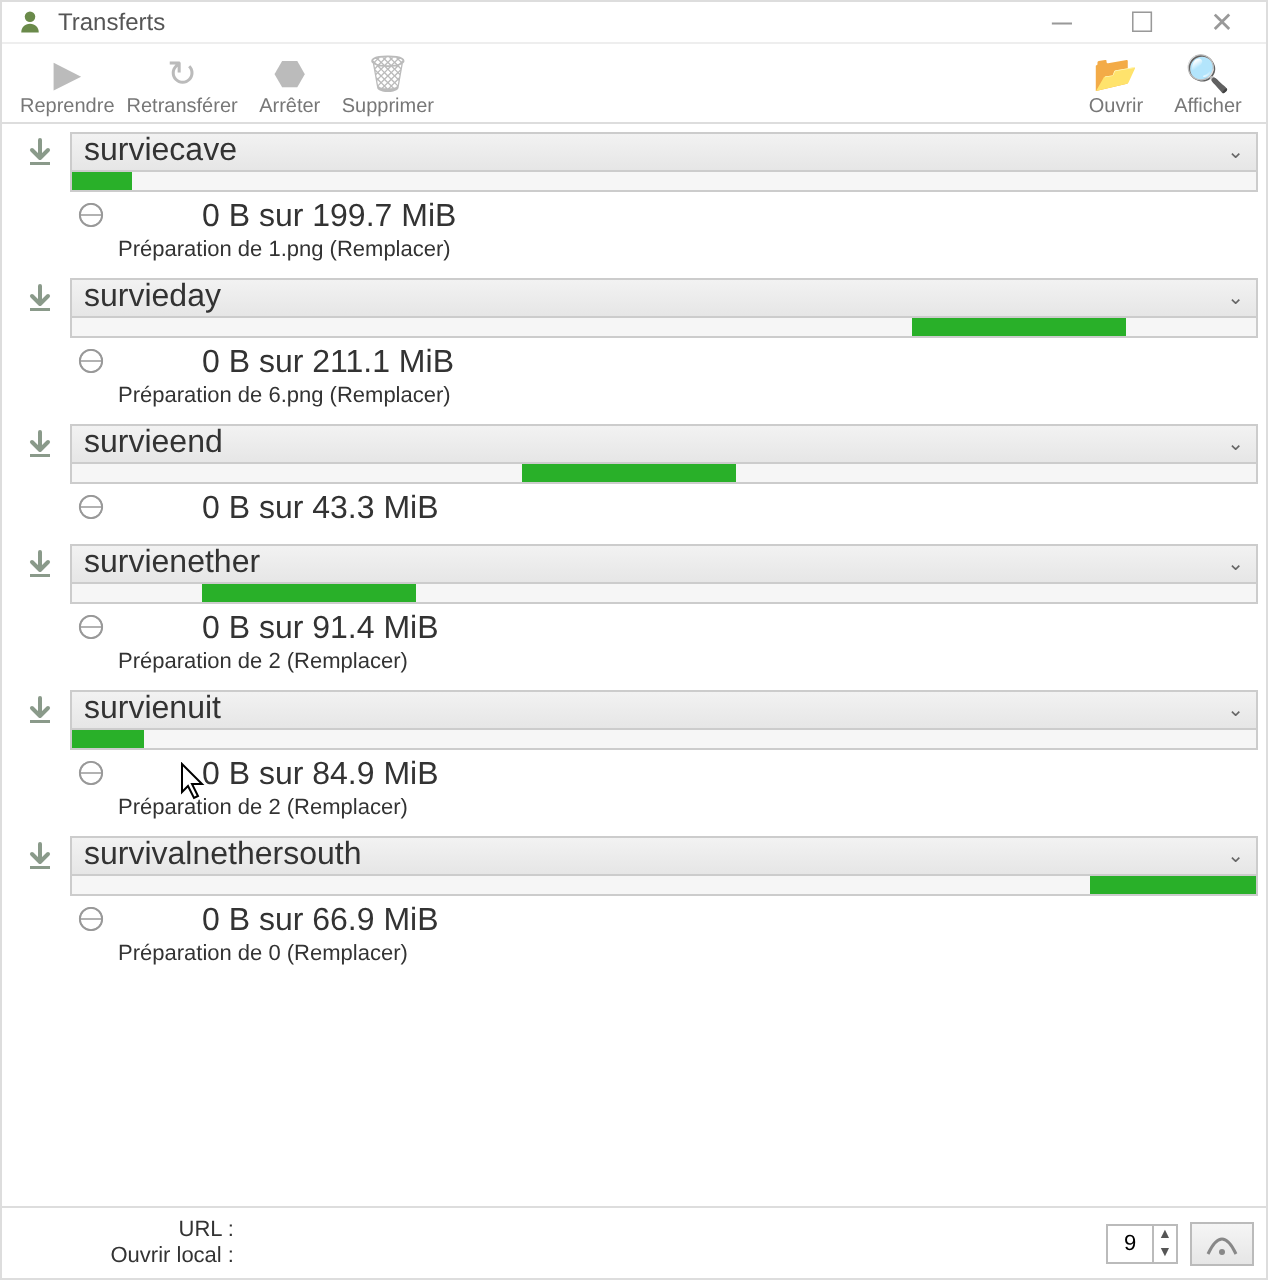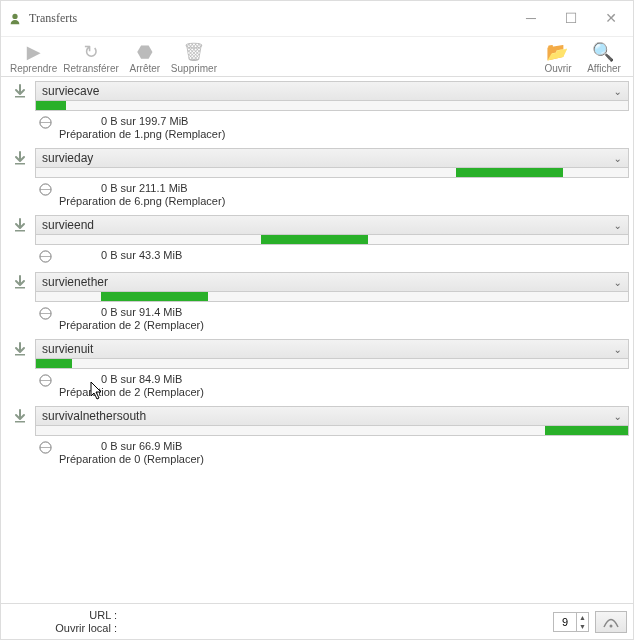--- a/index.html
+++ b/index.html
@@ -9,27 +9,26 @@
     color: #333;
     background: #fff;
     width: 634px;
     height: 640px;
     overflow: hidden;
     position: relative;
     border: 1px solid #ddd;
   }
   
   .titlebar {
-    height: 36px;
+    height: 21px;
     background: #fff;
     display: flex;
     align-items: center;
     padding: 0 2px 0 6px;
     border-bottom: 1px solid #eee;
-    font-family: Liberation Serif, serif;
   }
   .titlebar .app-icon {
     width: 16px; height: 16px;
     display: flex; align-items: center; justify-content: center;
     color: #4a7a2a;
     font-size: 12px;
   }
   .titlebar .title-text {
     margin-left: 6px;
     font-size: 12px;
@@ -92,21 +91,21 @@
   .transfer .header {
     background: linear-gradient(#f2f2f2, #e6e6e6);
     border: 1px solid #ccc;
     height: 20px;
     display: flex;
     align-items: center;
     padding: 0 6px;
     position: relative;
   }
   .transfer .header .name {
-    font-size: 12px;
+    font-size: 16px;
     color: #333;
   }
   .transfer .header .chevron {
     position: absolute;
     right: 6px;
     color: #666;
     font-size: 10px;
   }
   .progress-wrap {
     border: 1px solid #ccc;
@@ -126,21 +125,21 @@
     padding: 4px 6px 0 4px;
   }
   .info-row .globe {
     width: 14px; height: 14px;
     color: #999;
     font-size: 12px;
     margin-right: 6px;
     margin-top: 1px;
   }
   .info-row .lines { flex: 1; }
-  .info-row .line1 { font-size: 11px; color: #333; padding-left: 42px; }
+  .info-row .line1 { font-size: 16px; color: #333; padding-left: 42px; }
   .info-row .line2 { font-size: 11px; color: #333; margin-top: 1px; }
 
   
   .cursor {
     position: absolute;
     pointer-events: none;
     width: 14px; height: 20px;
   }
 
   

